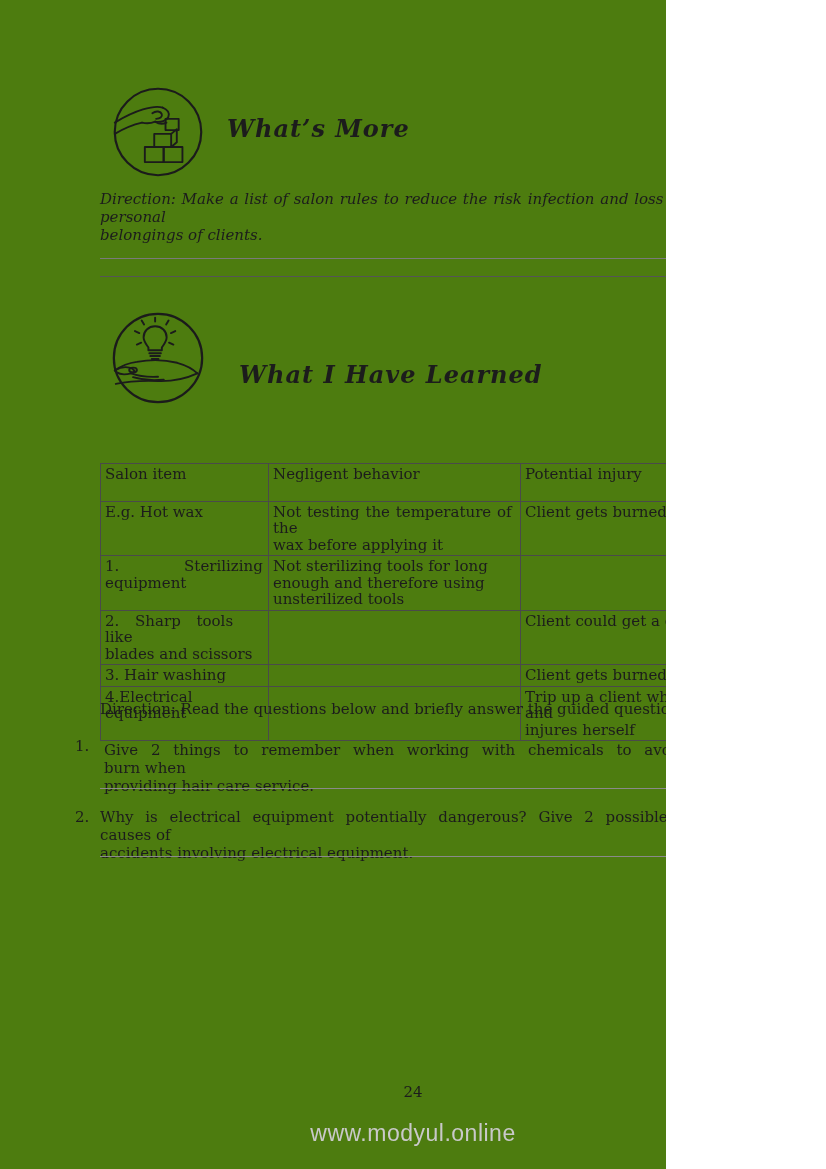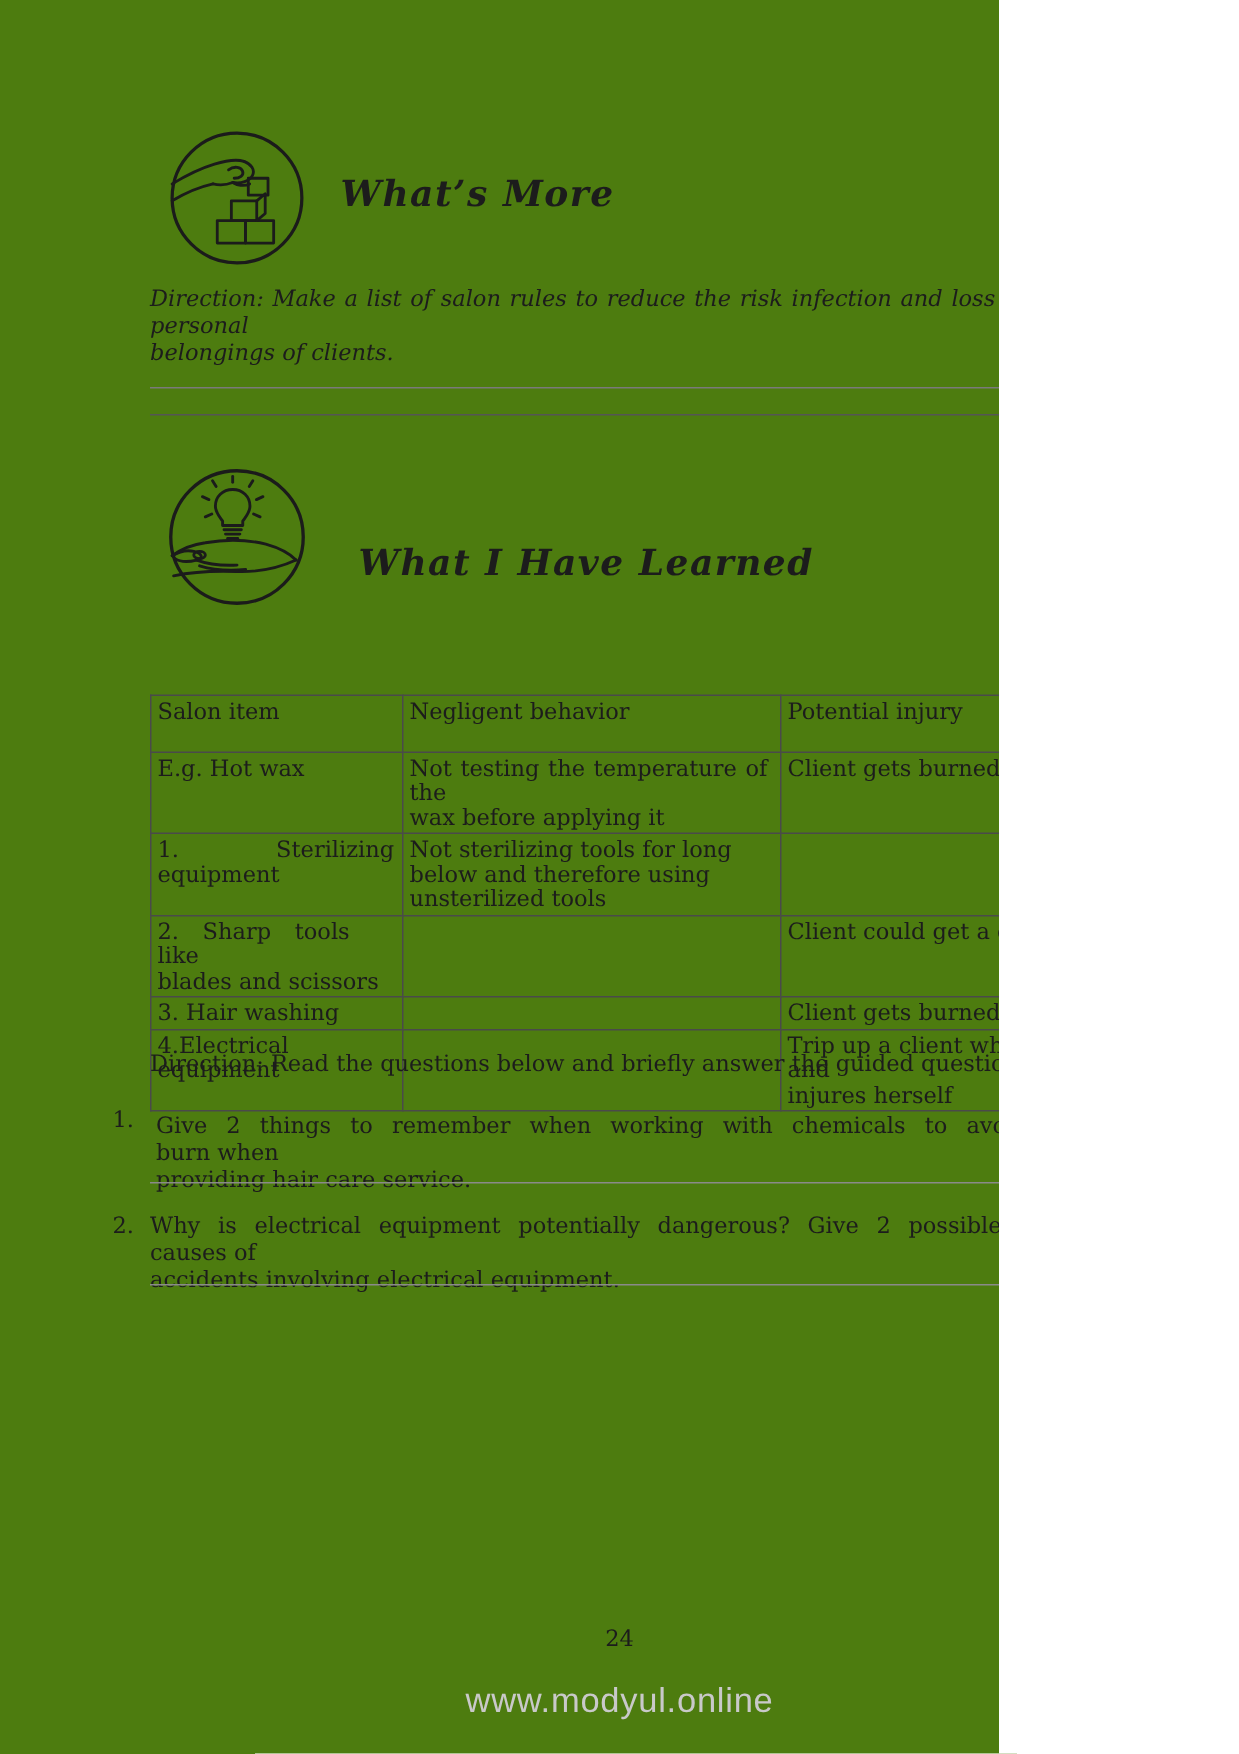--- a/index.html
+++ b/index.html
@@ -151,21 +151,21 @@
     <tr class="r-eg">
       <td class="pre">E.g. Hot wax</td>
       <td class="pre fl-ws1">Not testing the temperature of the
 wax before applying it</td>
       <td class="pre">Client gets burned</td>
     </tr>
     <tr class="r-1">
       <td class="pre fl-ws60">1. Sterilizing
 equipment</td>
       <td class="pre">Not sterilizing tools for long
-below and therefore using
+enough and therefore using
 unsterilized tools</td>
       <td class="pre"></td>
     </tr>
     <tr class="r-2">
       <td class="pre fl-ws11">2. Sharp tools like
 blades and scissors</td>
       <td class="pre"></td>
       <td class="pre">Client could get a cut</td>
     </tr>
     <tr class="r-3">

